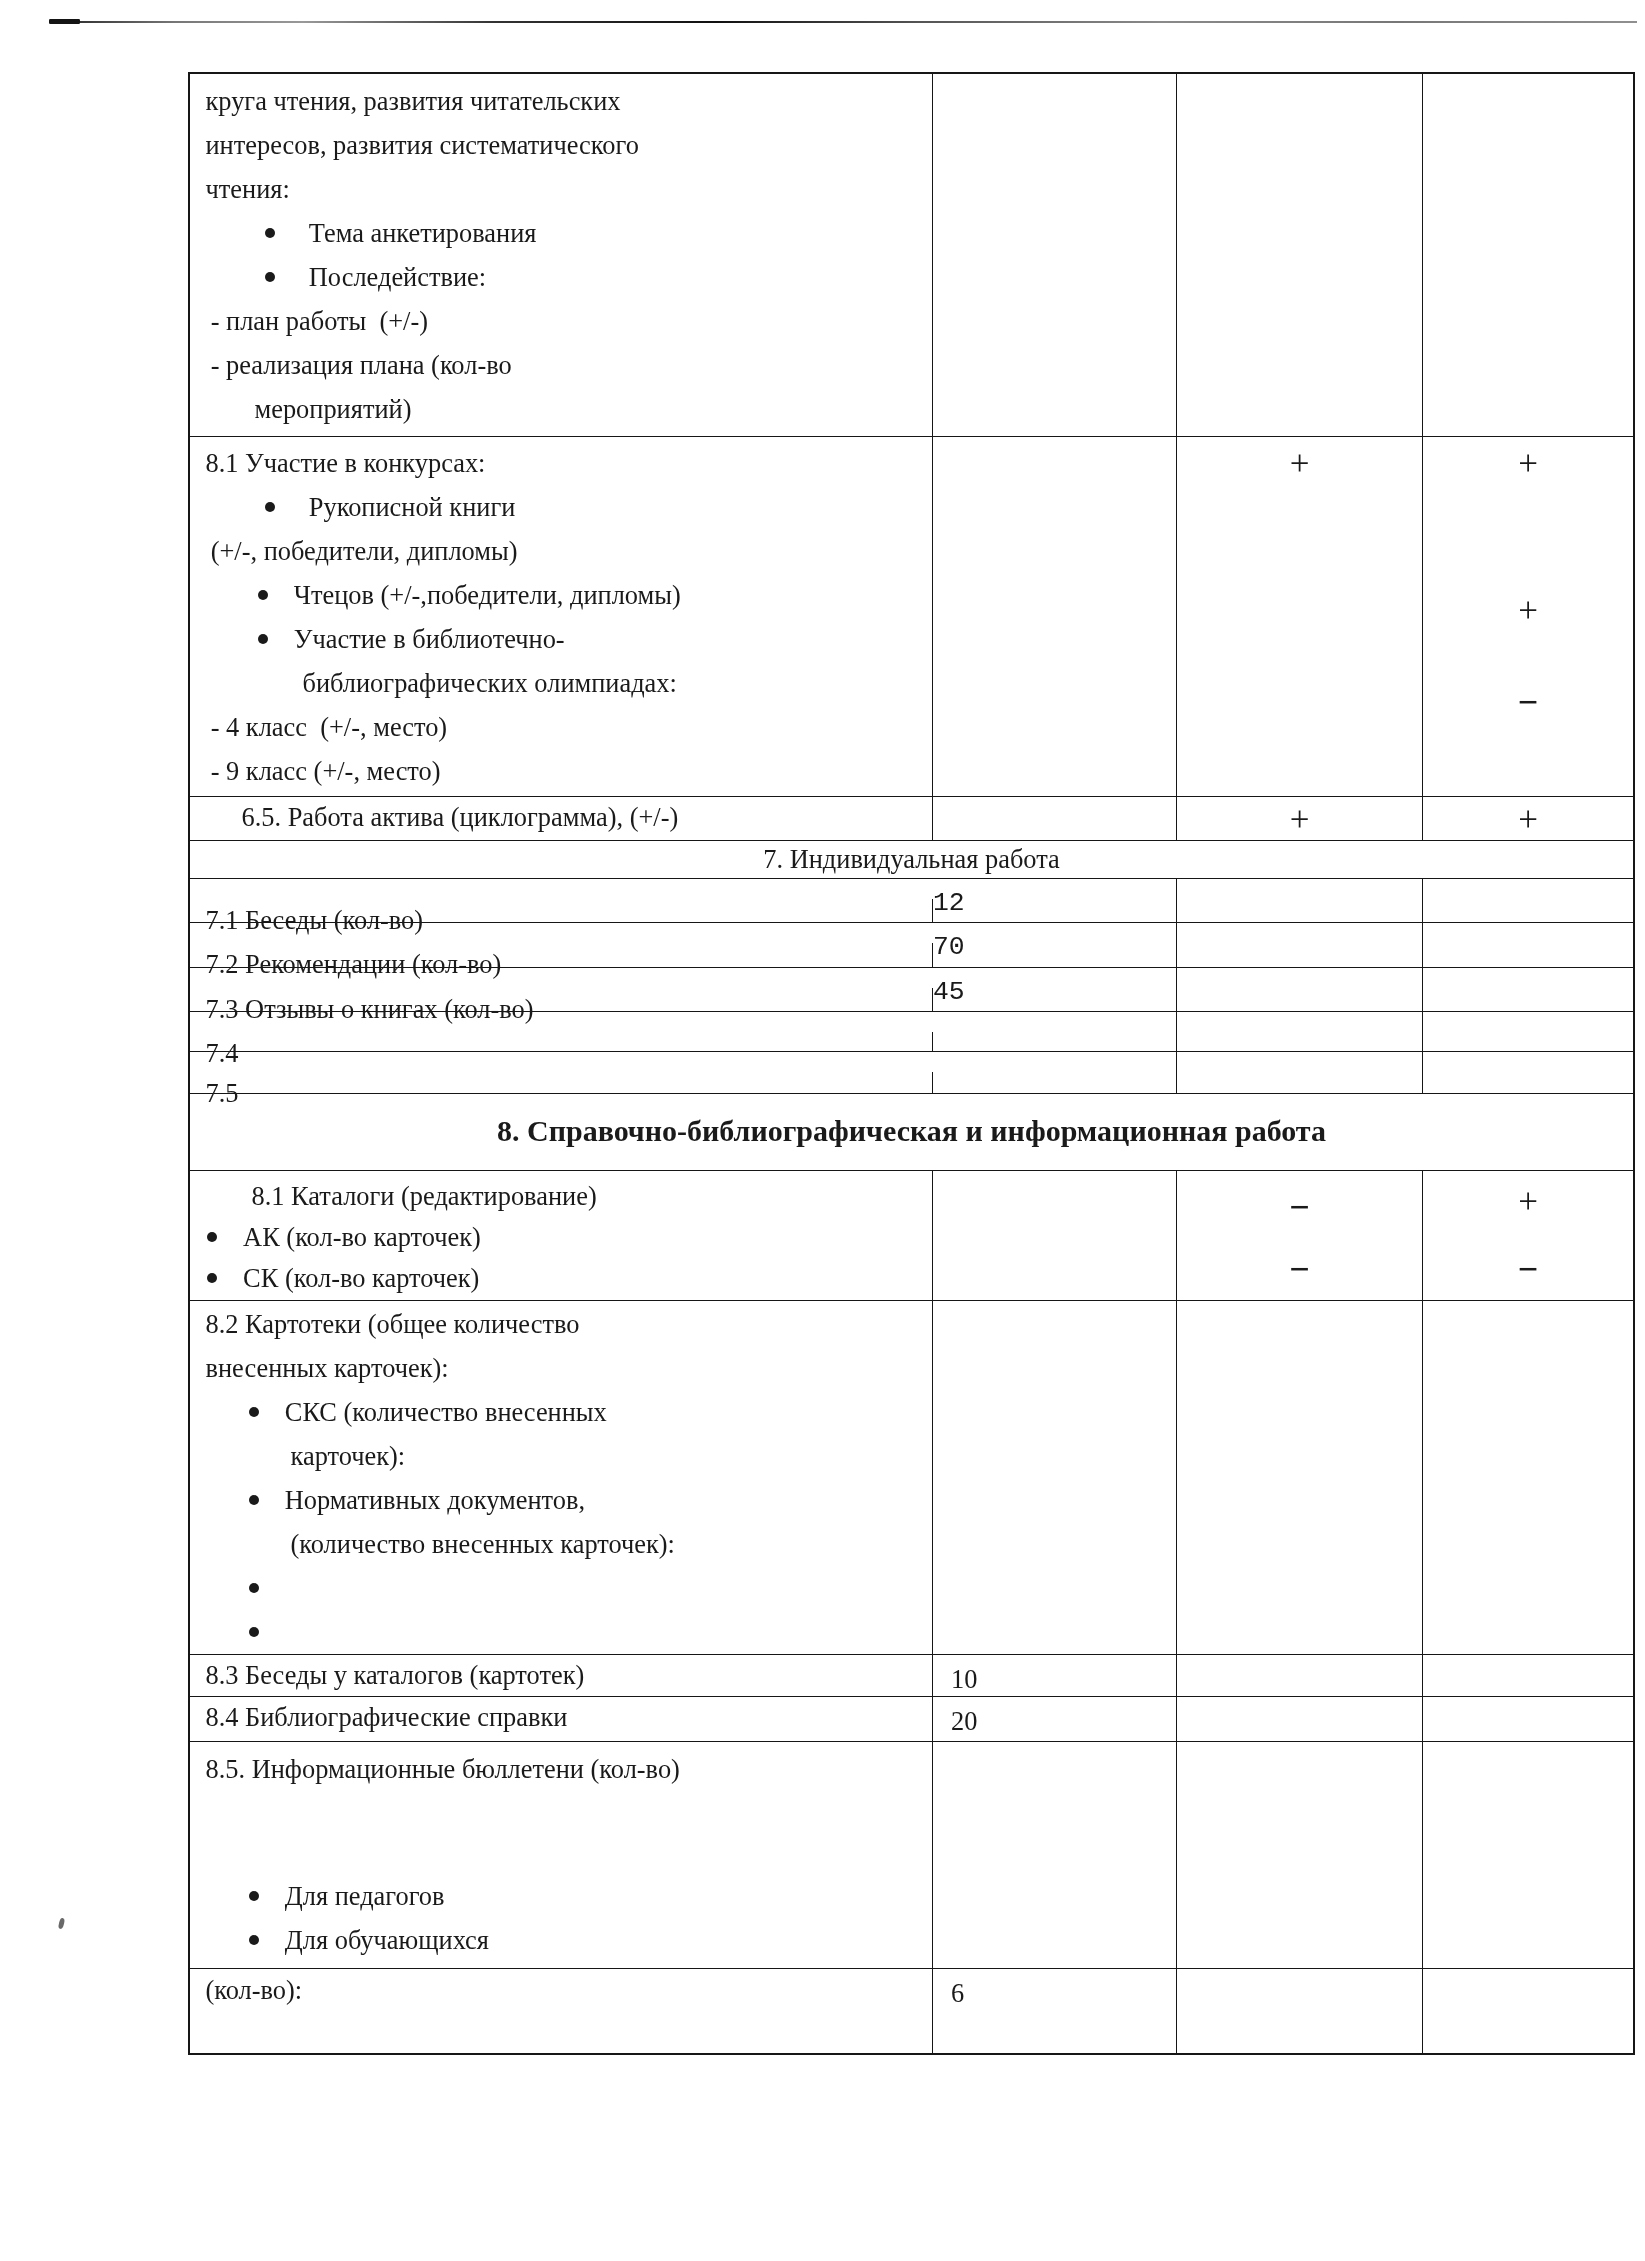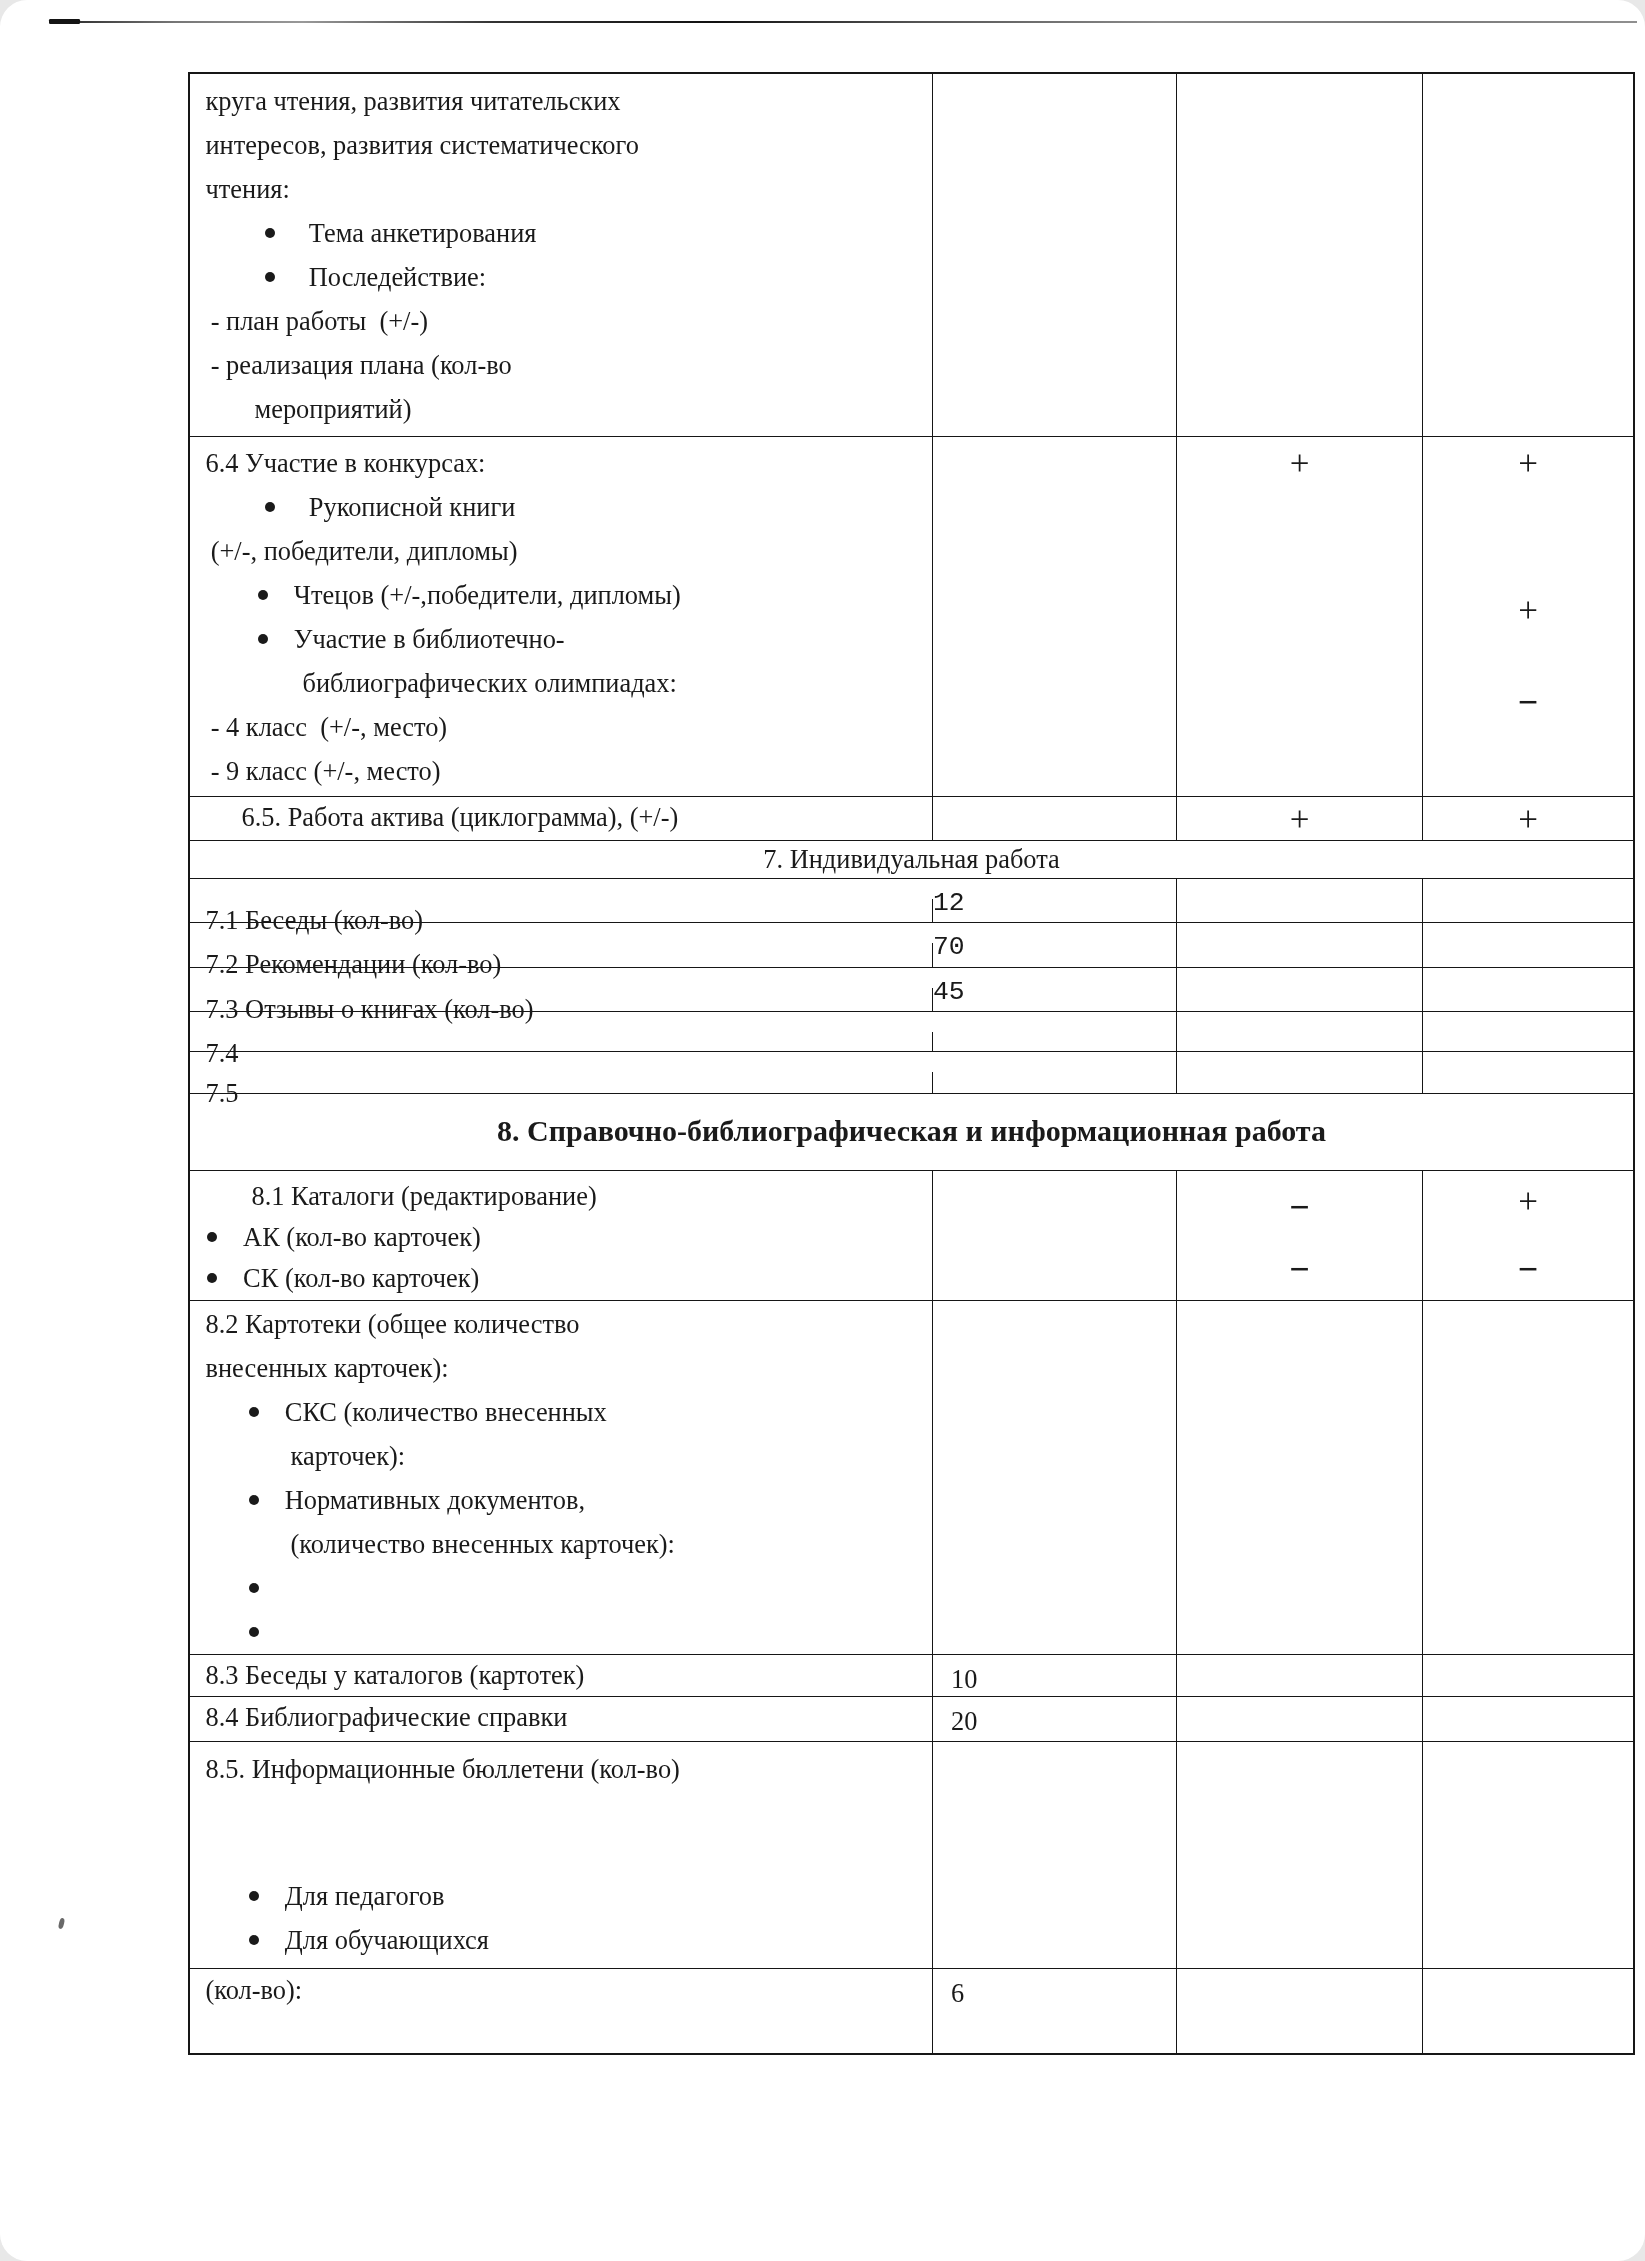--- a/index.html
+++ b/index.html
@@ -1,19 +1,19 @@
 <!DOCTYPE html>
 <html style="font-size:10.3px"><head>
 <meta charset="utf-8">
 <style>
   html,body{margin:0;padding:0;background:#e8e8e8;}
   .page{
     position:relative;width:1645px;height:2261px;background:#ffffff;
     font-family:"Liberation Serif","DejaVu Serif",serif;color:#1a1a1a;
-    overflow:hidden;margin:0 auto;border-radius:27px;
+    overflow:hidden;margin:0 auto;
   }
   
   .scan-top-line{
     position:absolute;left:49px;top:21px;width:1588px;height:1.9px;
     background:linear-gradient(90deg,#222 0%,#777 8%,#999 16%,#333 28%,#111 42%,#555 55%,#8a8a8a 70%,#777 85%,#8f8f8f 100%);
   }
   .scan-blob{position:absolute;left:49px;top:19.3px;width:31px;height:5.2px;background:#141414;border-radius:1.3px;}
   .speck{position:absolute;left:59px;top:1918px;width:5.2px;height:11px;background:#4f4f4f;border-radius:45%;transform:rotate(14deg);opacity:.85;}
 
   
@@ -97,21 +97,21 @@
         <div class="t ind-dash">- реализация плана (кол-во</div>
         <div class="t ind-dash2">мероприятий)</div>
       </div>
       <div class="cell c2"></div>
       <div class="cell c3"></div>
       <div class="cell c4"></div>
     </div>
 
     <div class="row h-64">
       <div class="cell c1">
-        <div class="t">6.4 Участие в конкурсах:</div>
+        <div class="t">8.1 Участие в конкурсах:</div>
         <div class="ind-bullet"><span class="dot wide"></span><span class="t">Рукописной книги</span></div>
         <div class="t ind-dash">(+/-, победители, дипломы)</div>
         <div class="ind-bullet2"><span class="dot tight"></span><span class="t">Чтецов (+/-,победители, дипломы)</span></div>
         <div class="ind-bullet2"><span class="dot tight"></span><span class="t">Участие в библиотечно-</span></div>
         <div class="t ind-cont">библиографических олимпиадах:</div>
         <div class="t ind-dash">- 4 класс  (+/-, место)</div>
         <div class="t ind-dash">- 9 класс (+/-, место)</div>
       </div>
       <div class="cell c2"></div>
       <div class="cell c3">

